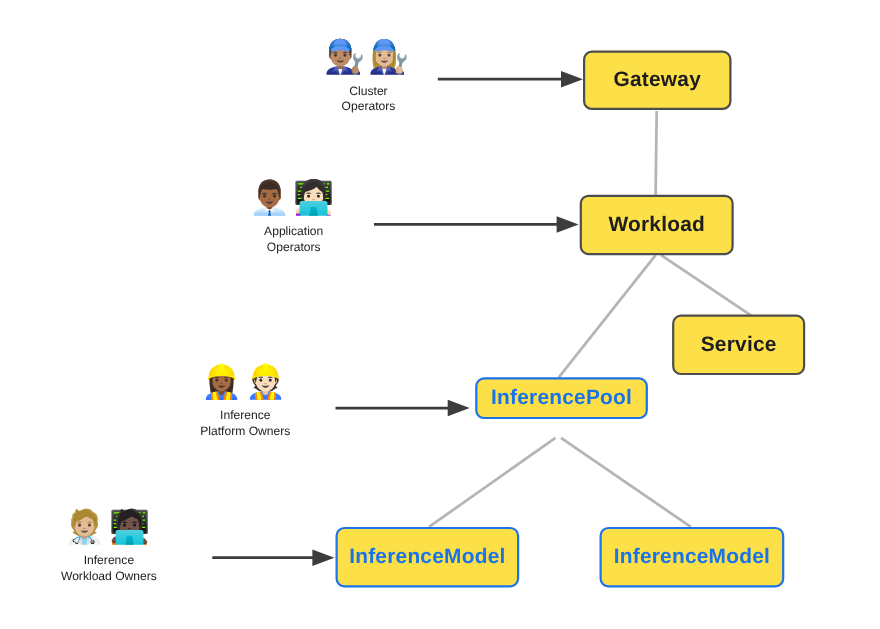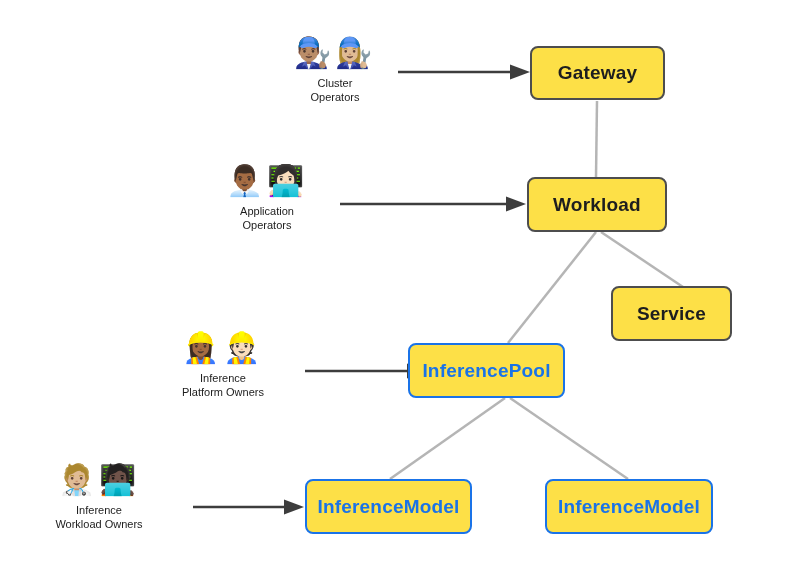--- a/index.html
+++ b/index.html
@@ -117,21 +117,21 @@
   </div>
 
   <div class="node" style="left:527px;top:177px;width:140px;height:55px">
     <span>Workload</span>
   </div>
 
   <div class="node" style="left:611px;top:286px;width:121px;height:55px">
     <span>Service</span>
   </div>
 
-  <div class="node blue" style="left:408px;top:343px;width:157px;height:55px">
+  <div class="node blue" style="left:432px;top:343px;width:157px;height:38px">
     <span>InferencePool</span>
   </div>
 
   <div class="node blue" style="left:305px;top:479px;width:167px;height:55px">
     <span>InferenceModel</span>
   </div>
 
   <div class="node blue" style="left:545px;top:479px;width:168px;height:55px">
     <span>InferenceModel</span>
   </div>

